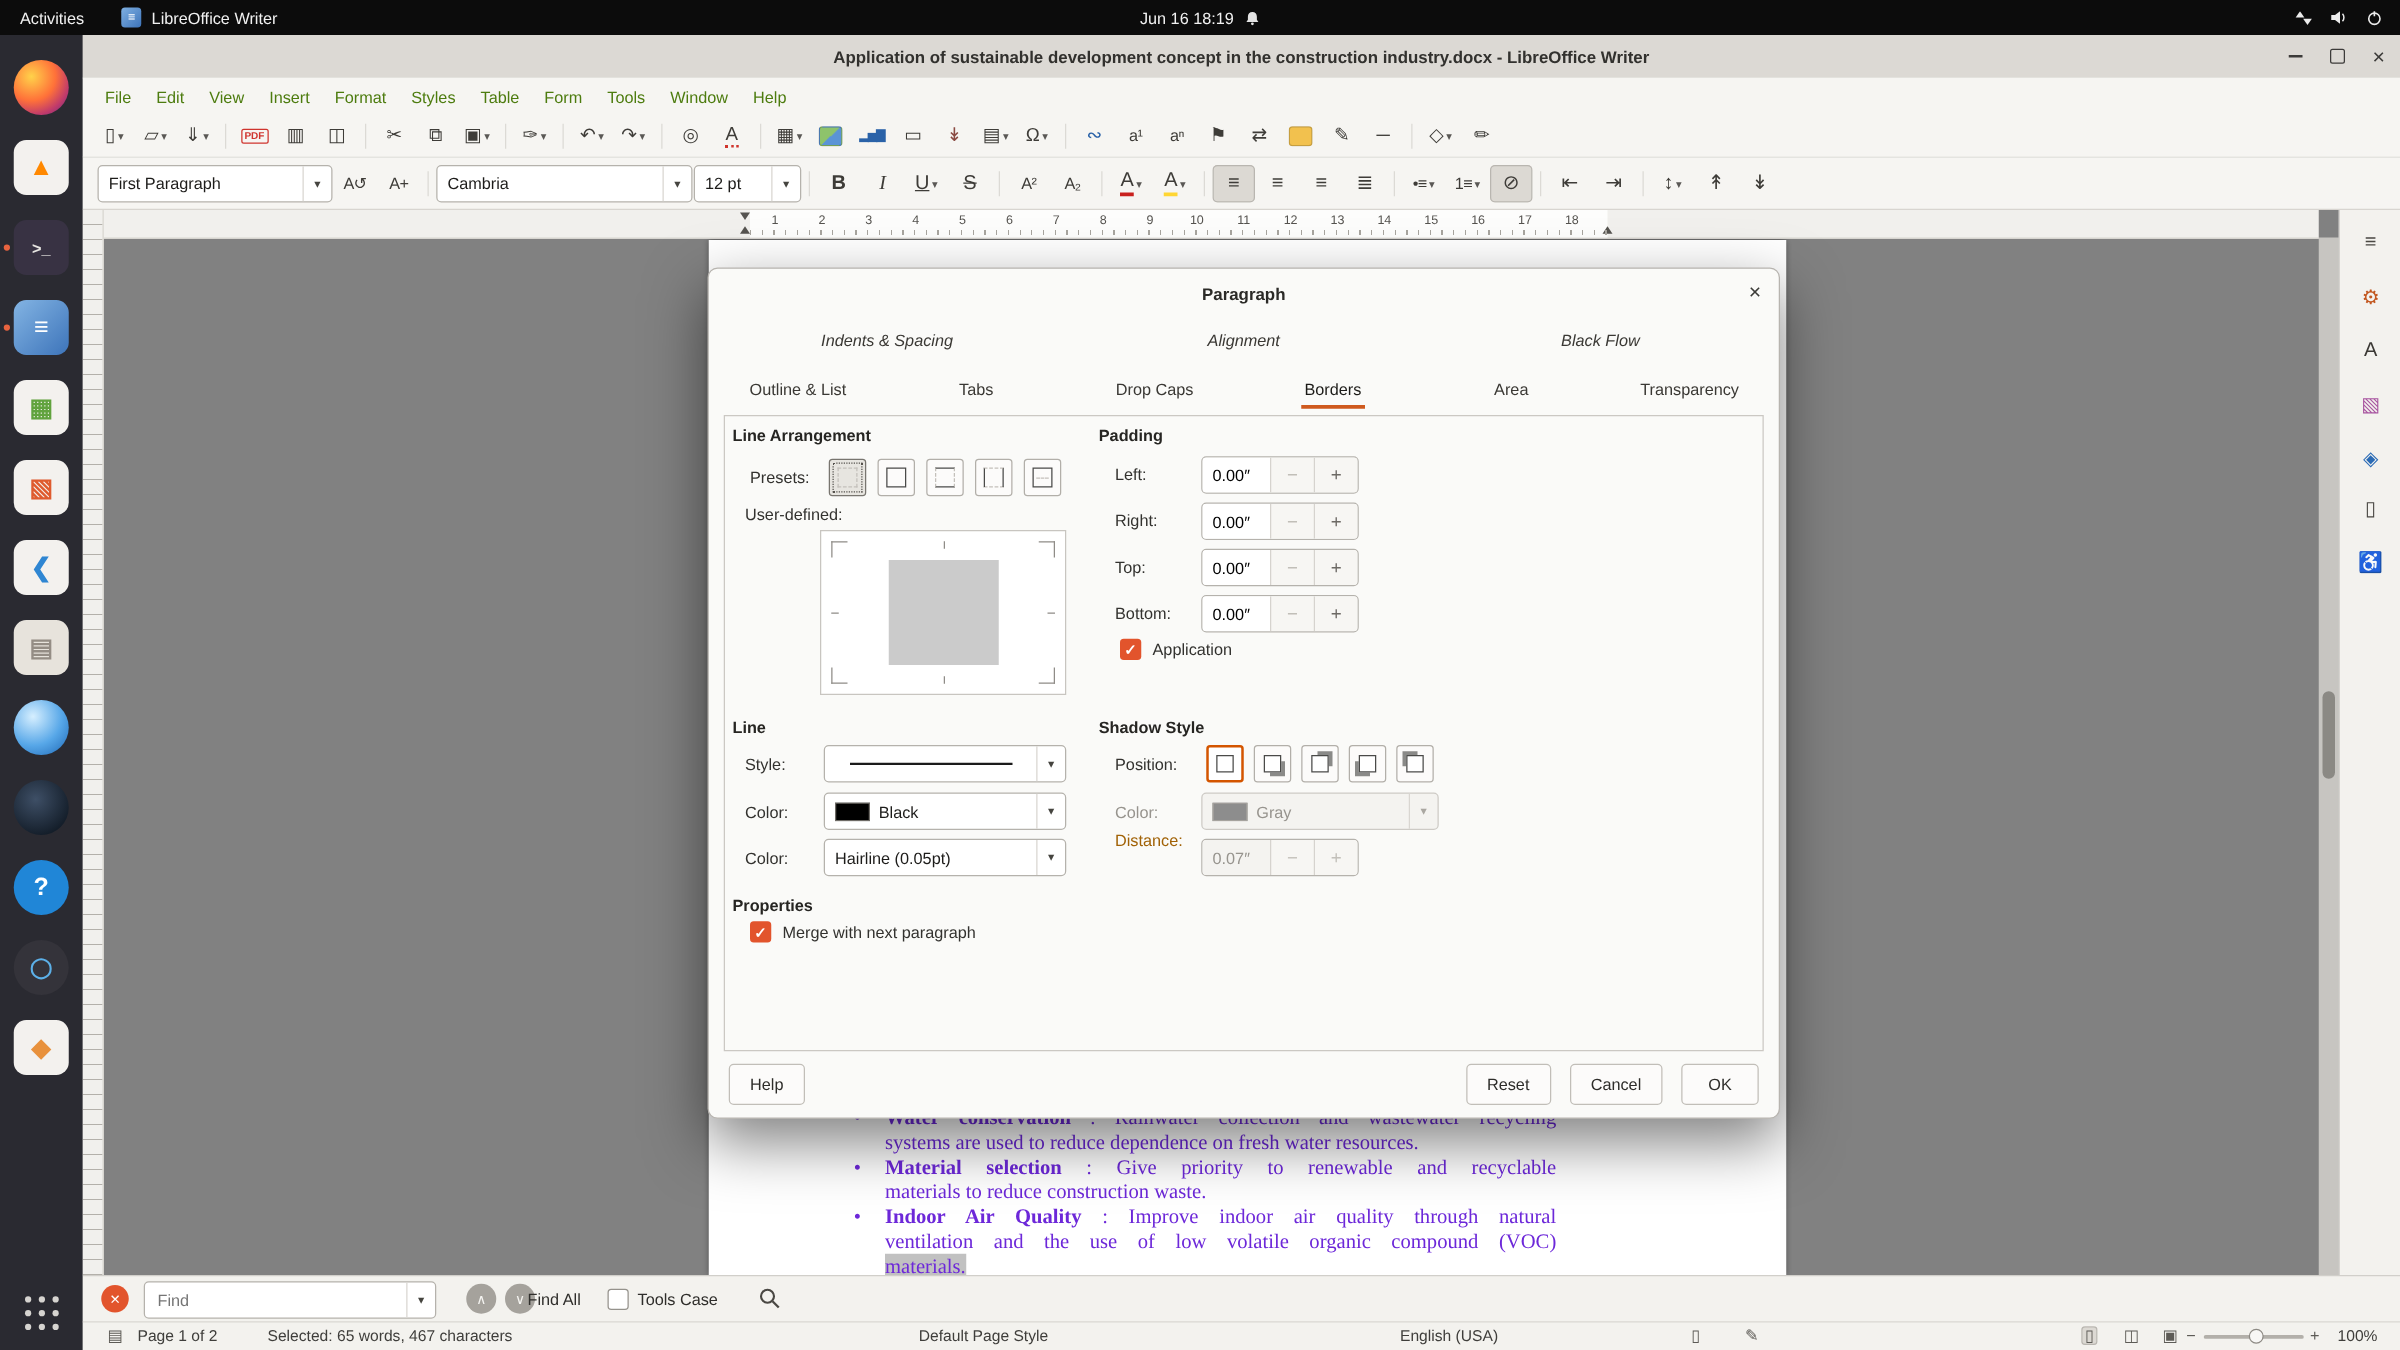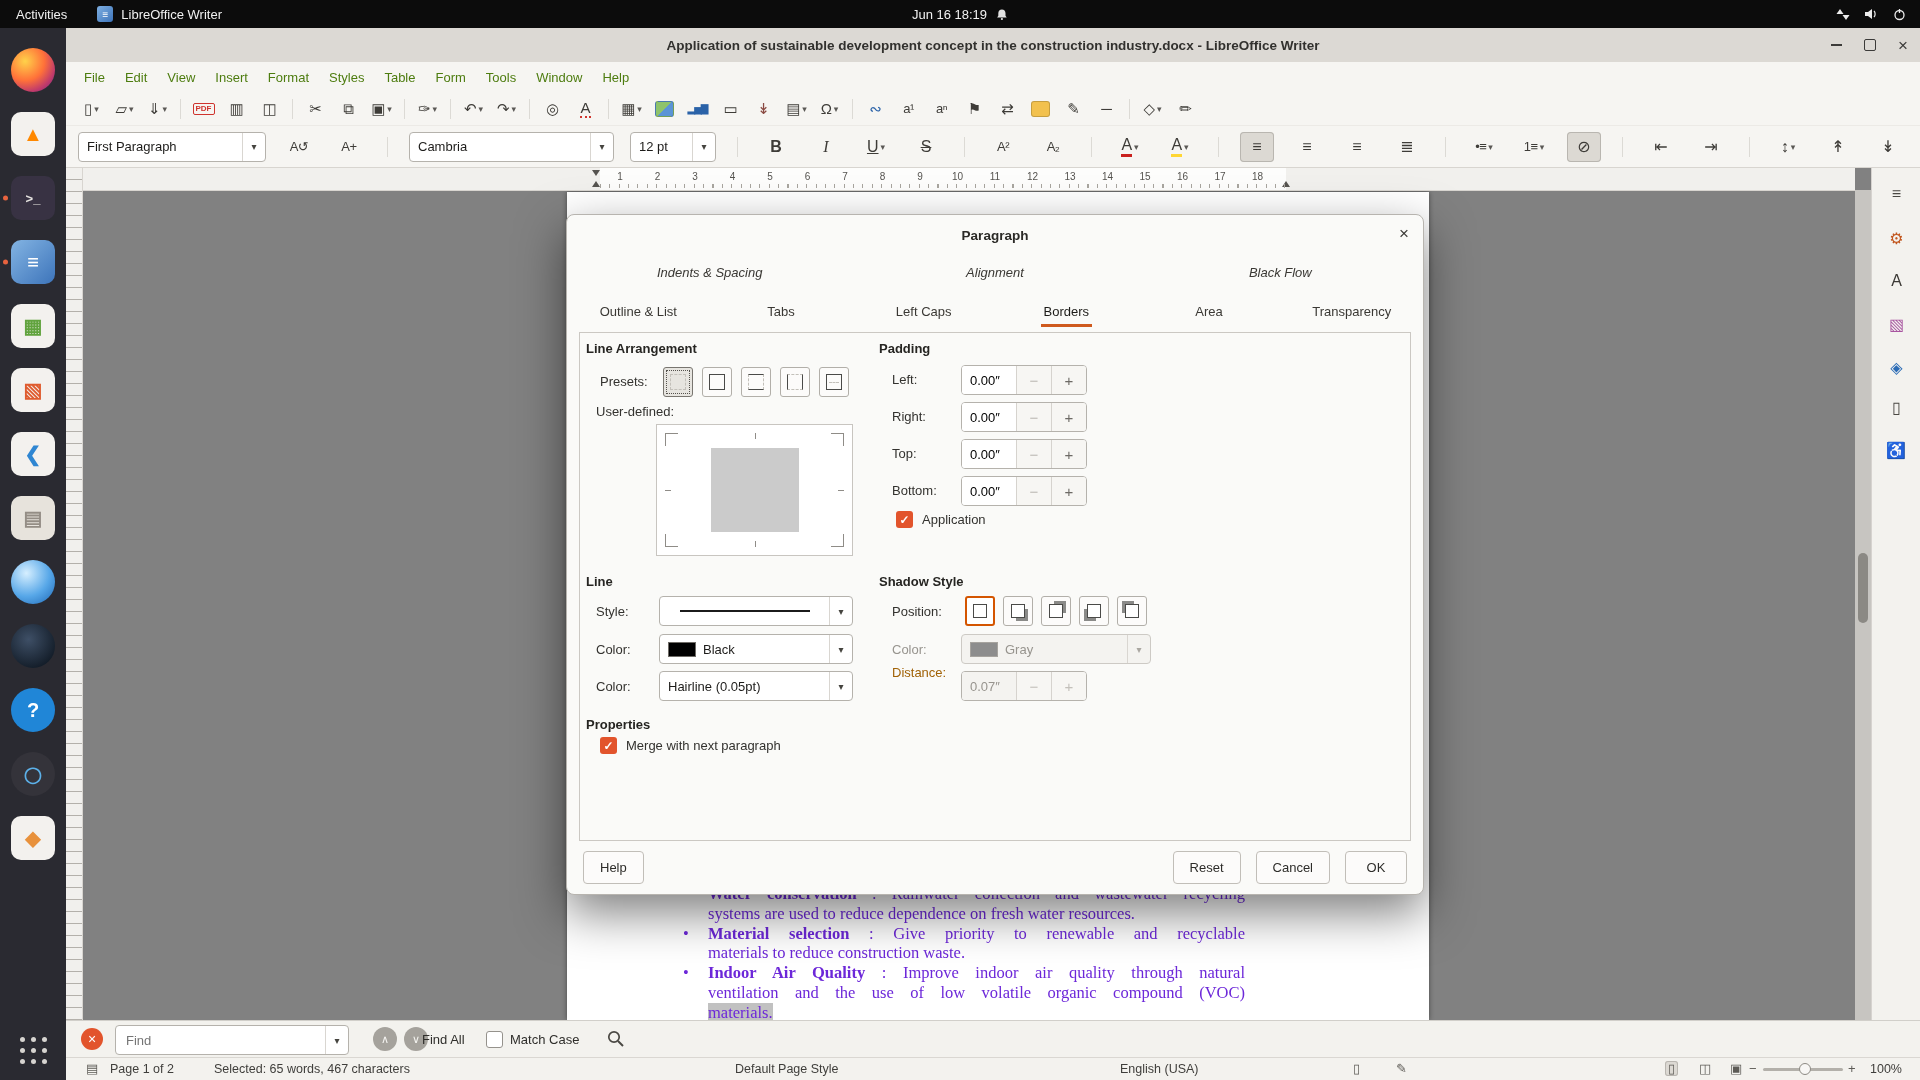--- a/index.html
+++ b/index.html
@@ -29,21 +29,21 @@
   .wctrls{position:absolute;right:12px;top:0;height:34px;display:flex;align-items:center;gap:22px;}
   .wmin{width:11px;height:2px;background:#3c3b39;display:inline-block;}
   .wmax{width:10px;height:10px;border:1.5px solid #3c3b39;border-radius:2px;display:inline-block;}
   .wclose{font-size:17px;color:#3c3b39;line-height:1;}
 
   .menubar{position:absolute;left:66px;top:62px;width:1854px;height:30px;background:#f6f5f2;display:flex;align-items:center;padding-left:8px;box-sizing:border-box;}
   .menu-item{padding:0 10px;font-size:13px;color:#4d7c0f;}
 
   .toolbar{position:absolute;left:66px;width:1854px;background:#f6f5f2;display:flex;align-items:center;box-sizing:border-box;}
   .toolbar.std{top:92px;height:34px;padding-left:10px;gap:2px;border-bottom:1px solid #eceae6;}
-  .toolbar.fmt{top:126px;height:42px;padding-left:12px;gap:16px;border-bottom:1px solid #d8d5d0;text-align:center;}
+  .toolbar.fmt{top:126px;height:42px;padding-left:12px;gap:1px;border-bottom:1px solid #d8d5d0;text-align:center;}
   .irow{display:contents;}
 
   .tbtn{height:27px;min-width:27px;display:inline-flex;align-items:center;justify-content:center;border-radius:4px;padding:0 2px;color:#3e3c38;font-size:15px;flex:0 0 auto;}
   .fmt .tbtn{height:30px;min-width:30px;font-size:16px;}
   .tglyph{display:inline-block;line-height:1;}
   .tdd{font-size:9px;margin-left:2px;color:#5a5855;}
   .tactive{background:#dcd9d3;box-shadow:inset 0 0 0 1px #b9b6b0;}
   .tsep{width:1px;height:20px;background:#dcdad5;margin:0 5px;align-self:center;flex:0 0 auto;}
   .gswatch{width:17px;height:14px;border-radius:3px;border:1px solid rgba(0,0,0,.18);}
   .g-pdf .tglyph{font-size:8px;font-weight:700;color:#cf342e;border:1px solid #cf342e;border-radius:2px;padding:1px 2px;}
@@ -497,21 +497,21 @@
         </span>
       </div>
     <div class="tabrow r2">
         <span class="dtab">
           <span class="dtab-l">Outline &amp; List</span>
         </span>
         <span class="dtab">
           <span class="dtab-l">Tabs</span>
         </span>
         <span class="dtab">
-          <span class="dtab-l">Left Caps</span>
+          <span class="dtab-l">Drop Caps</span>
         </span>
         <span class="dtab active">
           <span class="dtab-l">Borders</span>
         </span>
         <span class="dtab">
           <span class="dtab-l">Area</span>
         </span>
         <span class="dtab">
           <span class="dtab-l">Transparency</span>
         </span>
@@ -654,21 +654,21 @@
     <div class="combo finput">
       <span class="cval">
           <input placeholder="Find" style="">
         </span>
       <span class="cdd">▾</span>
     </div>
     <span class="fnav" style="left:307px">∧</span>
     <span class="fnav" style="left:338px">∨</span>
     <span class="flabel" style="left:356px">Find All</span>
     <span class="checkbox unchecked fckbox" style="left:420px"></span>
-    <span class="flabel" style="left:444px">Match Case</span>
+    <span class="flabel" style="left:444px">Tools Case</span>
     <svg class="fricon" style="left:540px" width="20" height="20" viewBox="0 0 20 20">
       <circle cx="8" cy="8" r="5.2" stroke="#4a4843" fill="none" stroke-width="1.7"></circle>
       <path d="M12 12l5 5" stroke="#4a4843" stroke-width="1.9"></path>
     </svg>
   </div>
 
   <div class="statusbar">
     <span class="sicon" style="left:20px">▤</span>
     <span class="sitem" style="left:44px">Page 1 of 2</span>
     <span class="sitem" style="left:148px">Selected: 65 words, 467 characters</span>

